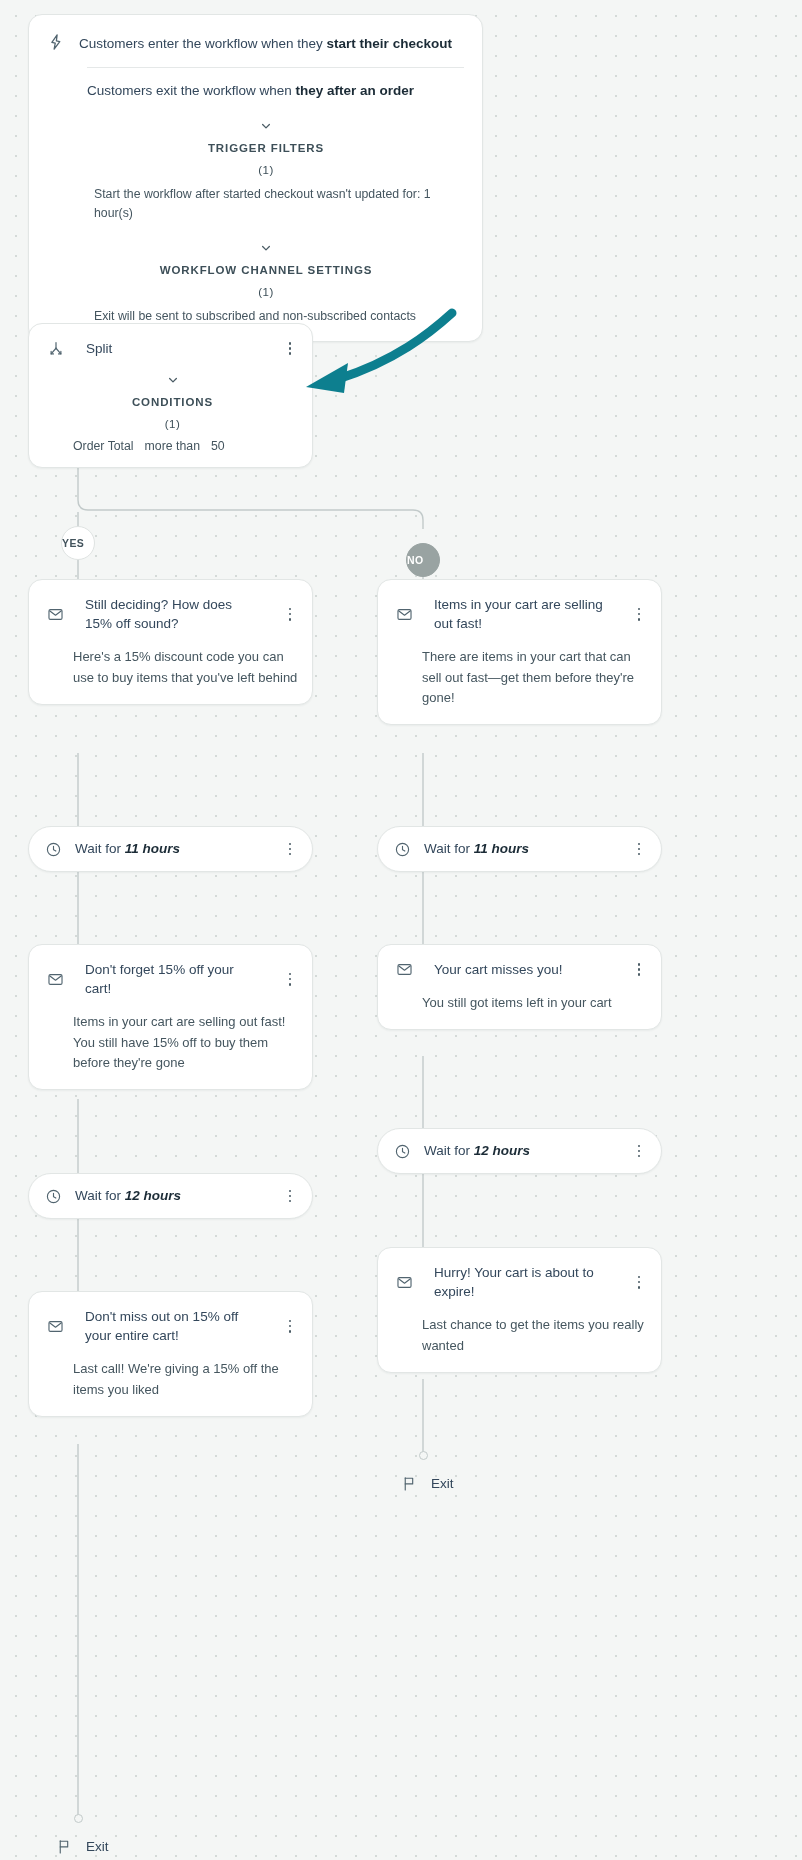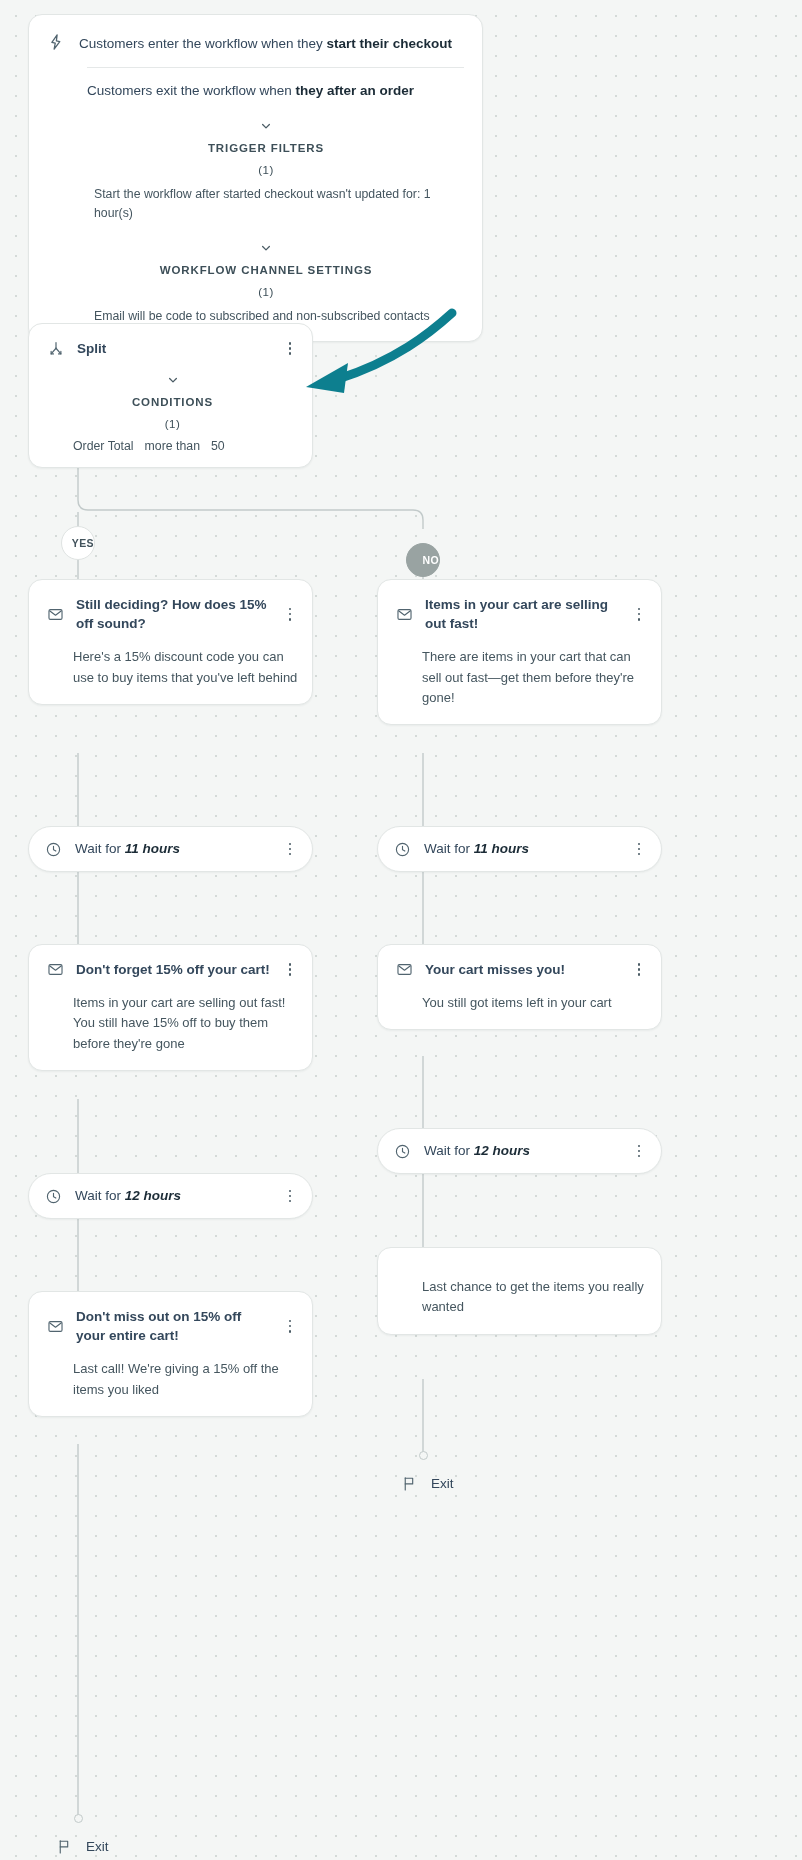--- a/index.html
+++ b/index.html
@@ -115,22 +115,21 @@
 
   
   #split-card {
     left: 28px; top: 323px;
     width: 285px;
     padding: 15px 14px 14px 18px;
   }
   .node-head {
     display: flex;
     align-items: center;
-    gap: 12px;
-    font-weight: bold;
+    gap: 21px;
   }
   .node-title {
     font-size: 13.5px;
     color: #33475b;
     flex: 1;
     line-height: 1.42;
   }
   .node-title b { font-weight: 700; color: #1b2b36; font-style: italic; }
   .kebab {
     width: 16px; height: 18px;
@@ -156,21 +155,21 @@
   }
   .cond-row span { margin-right: 11px; }
 
   
   .badge {
     position: absolute;
     width: 34px; height: 34px;
     border-radius: 50%;
     display: flex;
     align-items: center;
-    justify-content: flex-end;
+    justify-content: flex-start;
     font-size: 10.5px;
     font-weight: 700;
     letter-spacing: .4px;
   }
   .badge-yes {
     background: #ffffff;
     border: 1px solid #dfe3e2;
     color: #42535c;
   }
   .badge-no {
@@ -277,21 +276,21 @@
     </div>
 
     <div class="section">
       <div class="section-head">
         <svg class="chev" viewBox="0 0 16 16" fill="none" stroke="#4c5d66" stroke-width="1.7" stroke-linecap="round" stroke-linejoin="round">
           <path d="M3.5 6 L8 10.5 L12.5 6"></path>
         </svg>
         <span>WORKFLOW CHANNEL SETTINGS</span>
         <span class="section-count">(1)</span>
       </div>
-      <div class="section-body">Email will be code to subscribed and non-subscribed contacts</div>
+      <div class="section-body">Exit will be sent to subscribed and non-subscribed contacts</div>
     </div>
   </div>
 
   <div class="card" id="split-card">
     <div class="node-head">
       <svg class="icon" width="18" height="18" viewBox="0 0 24 24" fill="none" stroke="#51646f" stroke-width="1.6" stroke-linecap="round" stroke-linejoin="round">
         <path d="M12 3.5 L12 11"></path>
         <path d="M12 11 L5.5 18.5"></path>
         <path d="M12 11 L18.5 18.5"></path>
         <path d="M5.5 18.5 L5.5 15.2 M5.5 18.5 L8.6 18.5"></path>
@@ -468,20 +467,32 @@
       <span>Wait for </span><b>12 hours</b>
     </div>
     <div class="kebab">
         <i></i>
         <i></i>
         <i></i>
       </div>
   </div>
 
   <div class="card email-card" style="left:377px; top:1247px; width:285px;">
+    <div class="node-head">
+      <svg class="icon" width="17" height="17" viewBox="0 0 24 24" fill="none" stroke="#51646f" stroke-width="1.6" stroke-linejoin="round">
+        <rect x="2.8" y="5.2" width="18.4" height="13.6" rx="2"></rect>
+        <path d="M3.6 6.6 L12 13 L20.4 6.6"></path>
+      </svg>
+      <div class="node-title">Hurry! Your cart is about to expire!</div>
+      <div class="kebab">
+          <i></i>
+          <i></i>
+          <i></i>
+        </div>
+    </div>
     <div class="email-sub">Last chance to get the items you really wanted</div>
   </div>
 
   <div class="exit-node" style="left:401px; top:1475px;">
     <svg class="icon" width="17" height="17" viewBox="0 0 24 24" fill="none" stroke="#51646f" stroke-width="1.6" stroke-linecap="round" stroke-linejoin="round">
       <path d="M6 21 L6 4"></path>
       <path d="M6 4.6 L16.5 4.6 L16.5 12.6 L6 12.6"></path>
     </svg>
     <span class="exit-label">Exit</span>
   </div>

